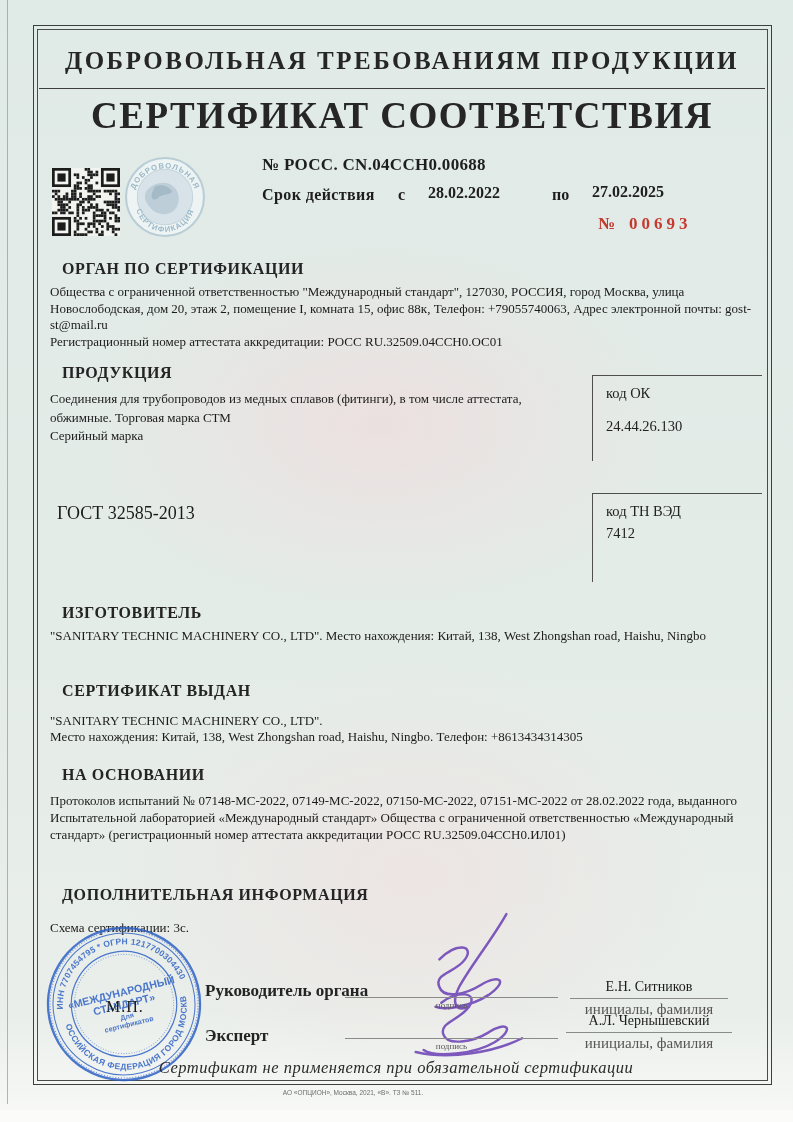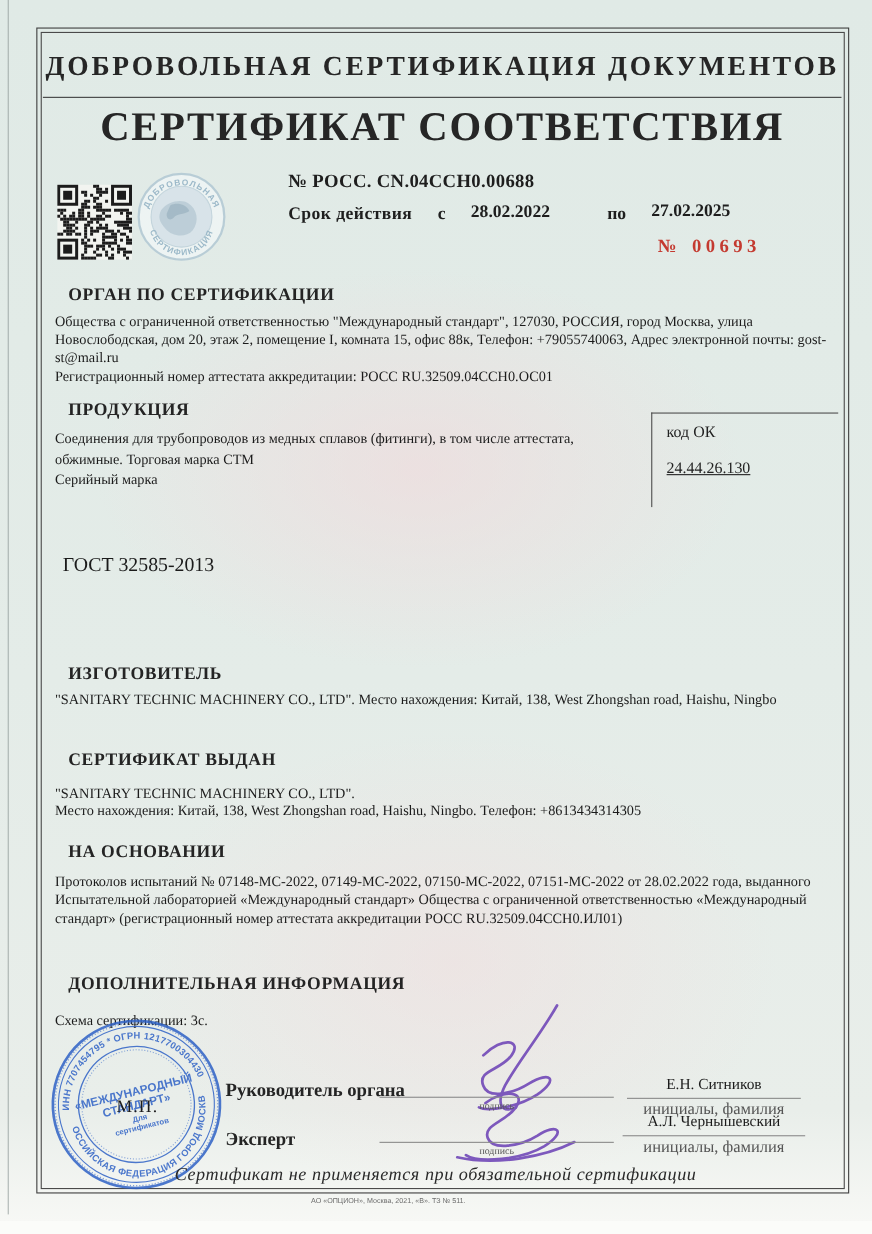--- a/index.html
+++ b/index.html
@@ -72,21 +72,21 @@
 <body>
 
 <div class="page">
   <div class="scan-edge-left"></div>
   <div class="scan-band-bottom"></div>
 
   <div class="frame">
     <div class="frame-inner"></div>
   </div>
 
-  <div class="banner-title">ДОБРОВОЛЬНАЯ СЕРТИФИКАЦИЯ ДОКУМЕНТОВ</div>
+  <div class="banner-title">ДОБРОВОЛЬНАЯ ТРЕБОВАНИЯМ ПРОДУКЦИИ</div>
   <div class="banner-divider"></div>
   <div class="main-title">СЕРТИФИКАТ СООТВЕТСТВИЯ</div>
 
   <div class="qr">
     <svg id="qr-svg" width="68" height="72" viewBox="0 0 75 75" xmlns="http://www.w3.org/2000/svg">
         <rect x="0" y="0" width="75" height="75" fill="#f2f4f0"></rect>
         <rect x="36" y="0" width="3" height="3" fill="#1c1c1c"></rect>
         <rect x="39" y="0" width="3" height="3" fill="#1c1c1c"></rect>
         <rect x="39" y="3" width="3" height="3" fill="#1c1c1c"></rect>
         <rect x="42" y="3" width="3" height="3" fill="#1c1c1c"></rect>
@@ -342,24 +342,28 @@
   </div>
 
   <div class="sec-head" style="top:364px;">ПРОДУКЦИЯ</div>
   <div class="body-txt" style="top:390px; width:535px; line-height:18.5px;">
     <div>Соединения для трубопроводов из медных сплавов (фитинги), в том числе аттестата,</div>
     <div>обжимные. Торговая марка СТМ</div>
     <div>Серийный марка</div>
   </div>
   <div class="code-box" style="top:375px; height:86px;">
     <span class="val">код ОК</span>
-    <span class="val" style="margin-top:16px;text-decoration:underline;">24.44.26.130</span>
+    <span class="val" style="margin-top:16px;">24.44.26.130</span>
   </div>
 
   <div class="body-txt" style="top:505px; left:57px; font-size:18px;">ГОСТ  32585-2013</div>
+  <div class="code-box" style="top:493px; height:89px;">
+    <span class="val">код ТН ВЭД</span>
+    <span class="val" style="margin-top:5px;">7412</span>
+  </div>
 
   <div class="sec-head" style="top:604px;">ИЗГОТОВИТЕЛЬ</div>
   <div class="body-txt" style="top:628px; width:714px;">"SANITARY TECHNIC MACHINERY CO., LTD". Место нахождения: Китай, 138, West Zhongshan road, Haishu, Ningbo</div>
 
   <div class="sec-head" style="top:682px;">СЕРТИФИКАТ ВЫДАН</div>
   <div class="body-txt" style="top:713px; width:714px; line-height:15.5px;">
     <div>"SANITARY TECHNIC MACHINERY CO., LTD".</div>
     <div>Место нахождения: Китай, 138, West Zhongshan road, Haishu, Ningbo. Телефон: +8613434314305</div>
   </div>
 

